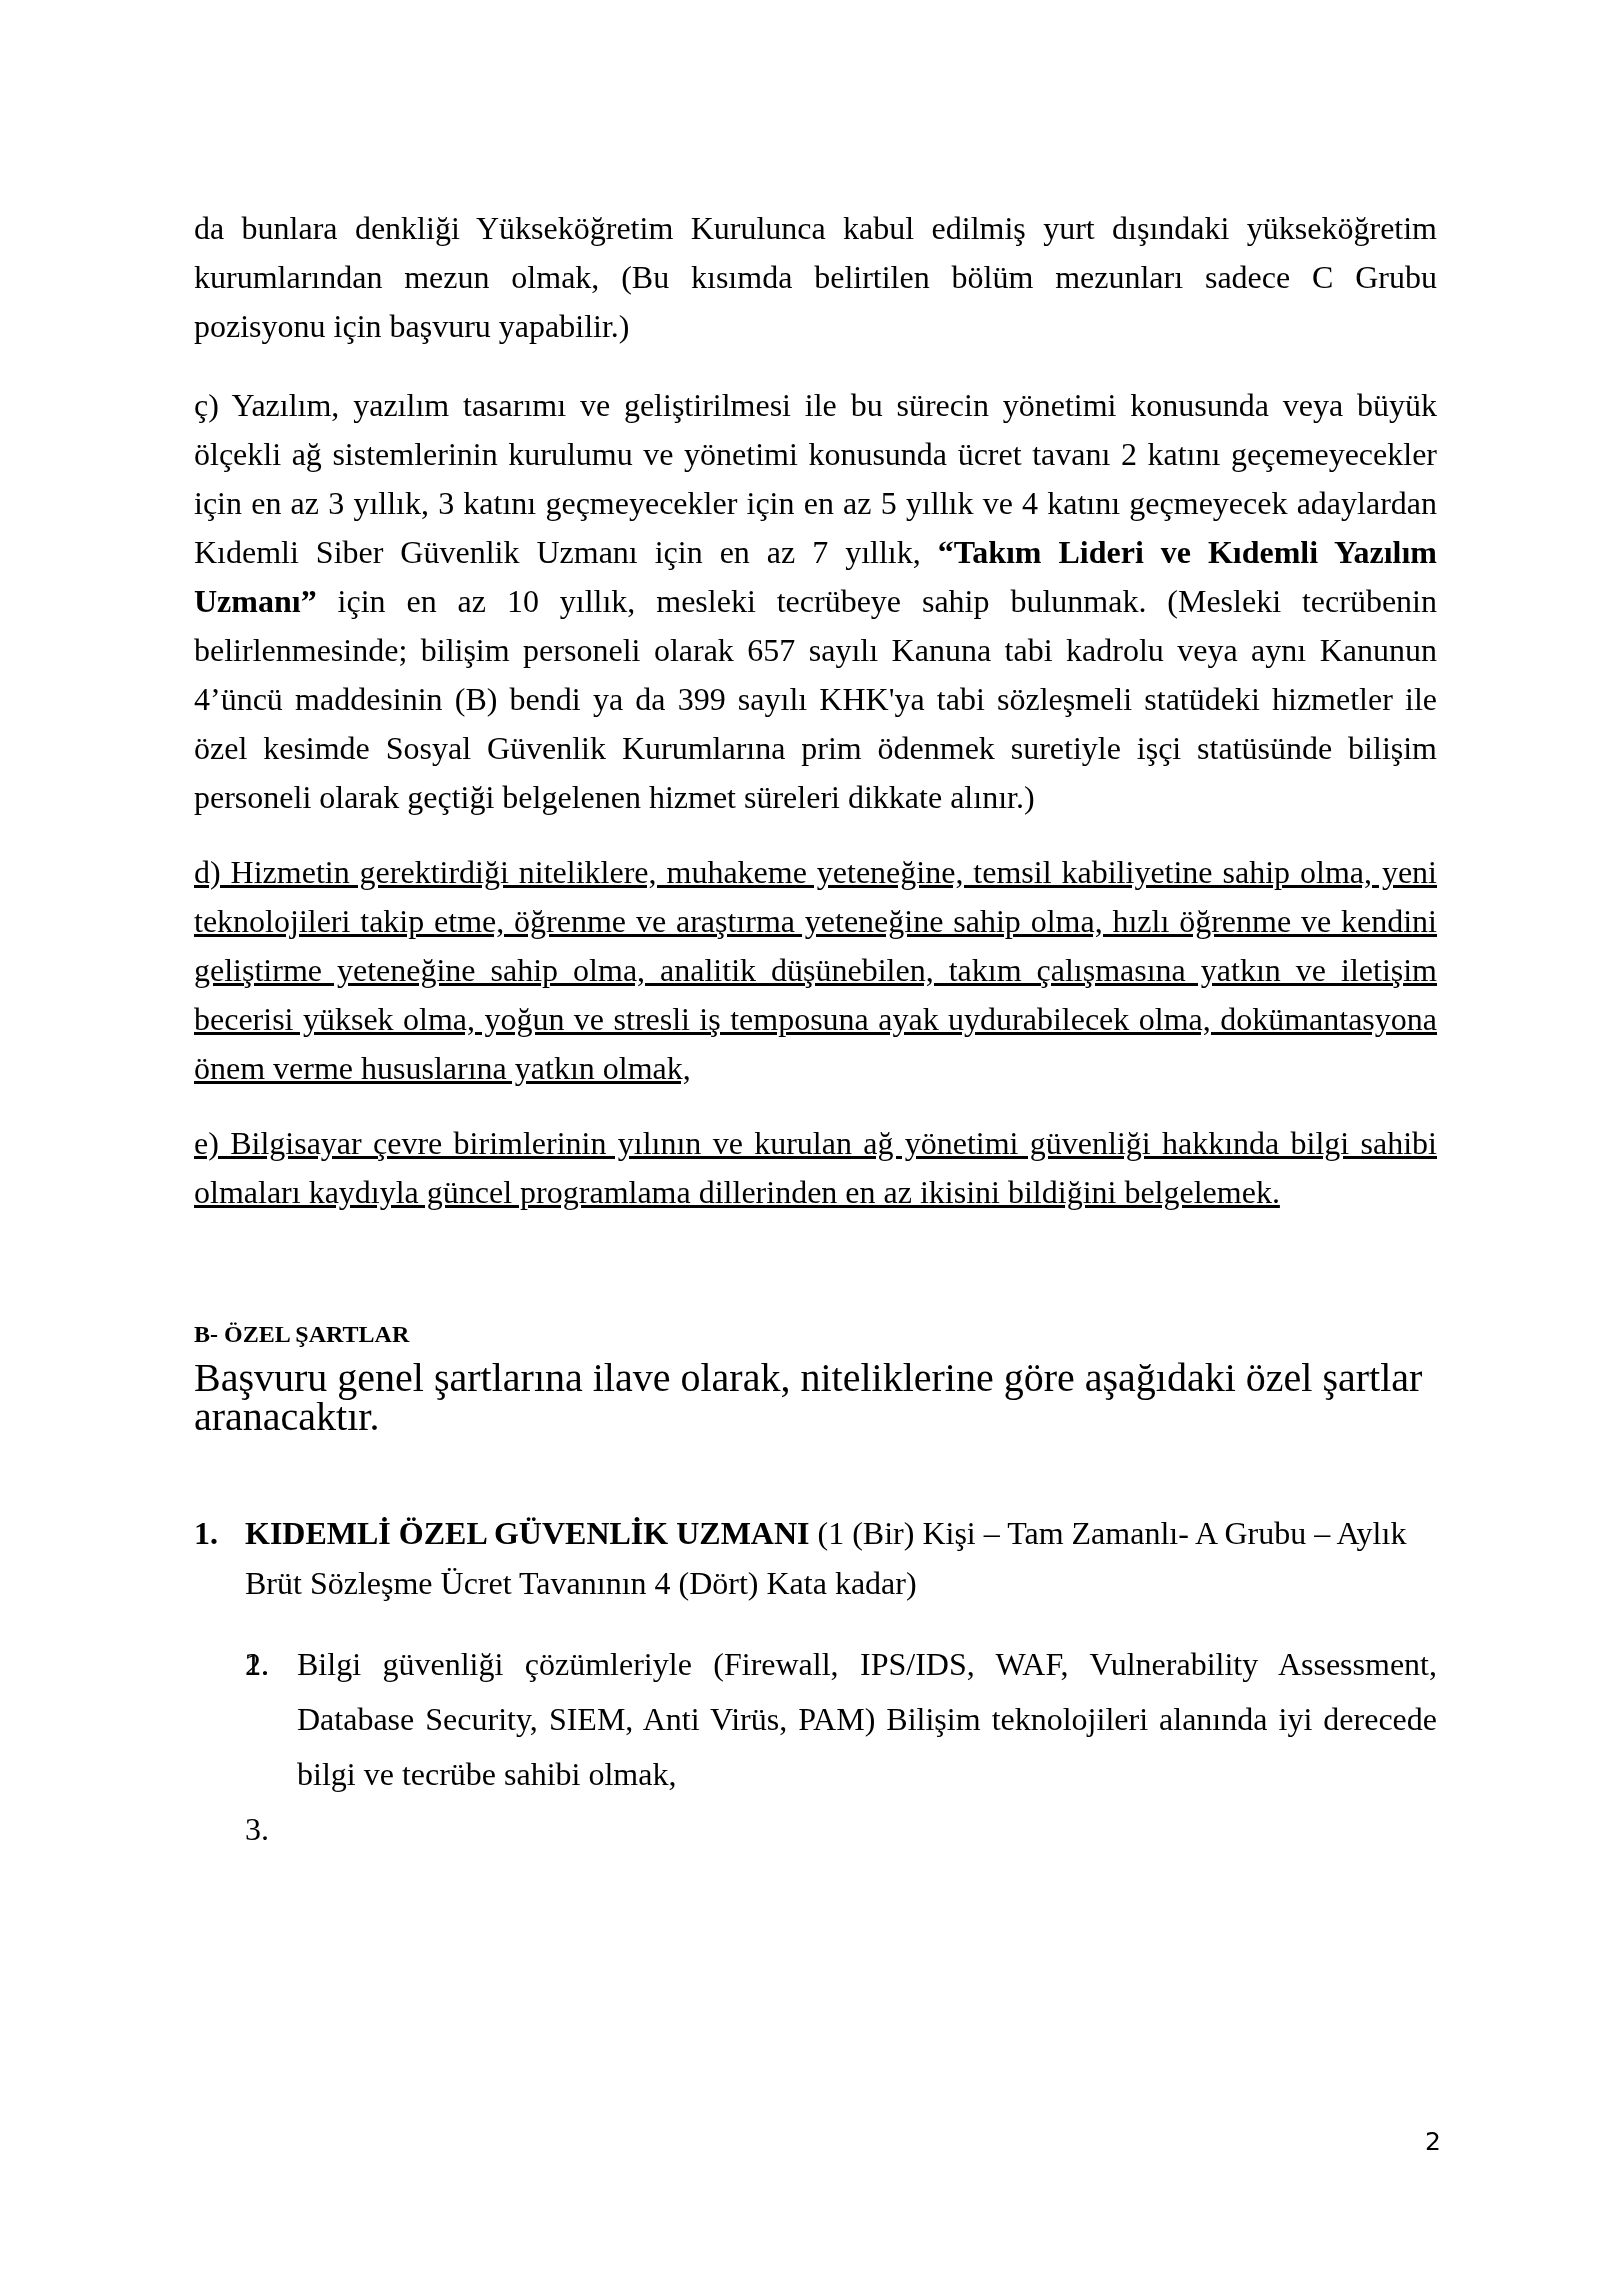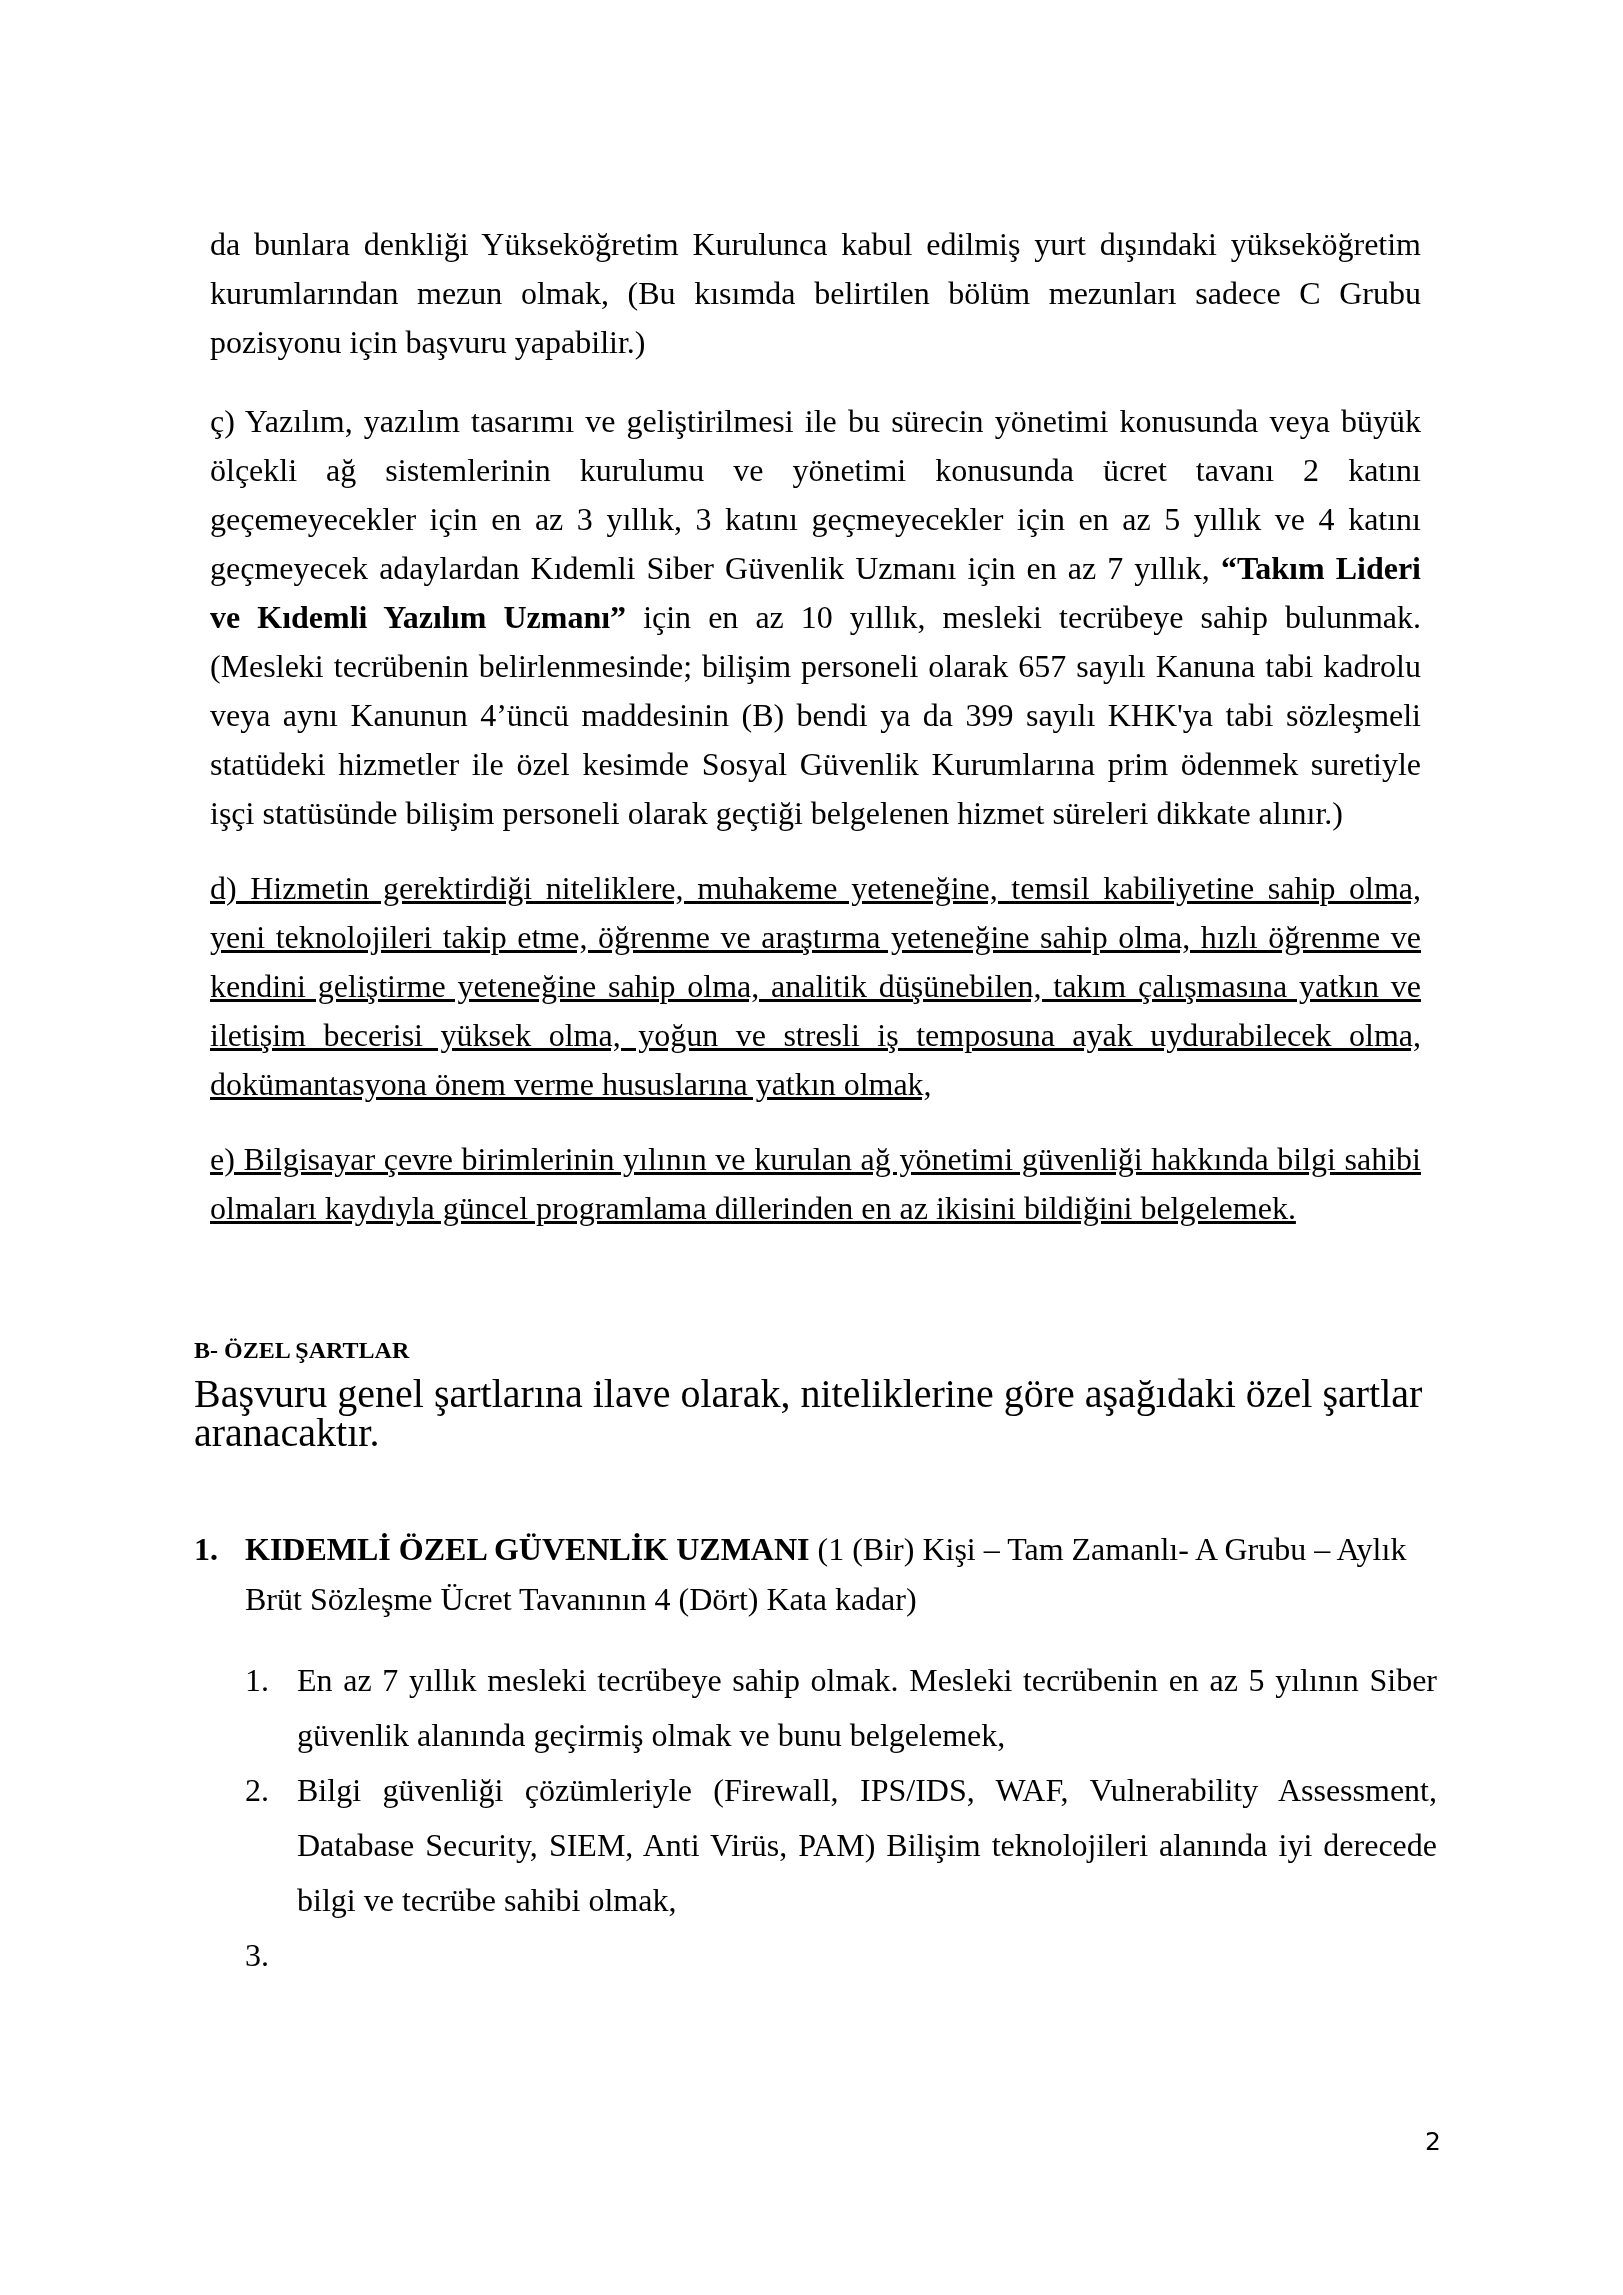--- a/index.html
+++ b/index.html
@@ -18,21 +18,21 @@
     .page {
       position: absolute;
       left: 194px;
       top: 204px;
       width: 1243px;
     }
     .para {
       font-size: 32px;
       line-height: 49px;
       text-align: justify;
-      margin: 16px;
+      margin: 0;
     }
     .para.last-left {
       text-align-last: left;
     }
     .gap-a { margin-top: 30px; }
     .gap-b { margin-top: 26px; text-decoration: underline; }
     .gap-heading { margin-top: 98px; }
     .heading {
       font-size: 24px;
       line-height: 39px;
@@ -103,21 +103,20 @@
   </div>
 
   <div class="section">
     <span class="num">1.</span>
     <span class="title-bold">KIDEMLİ ÖZEL GÜVENLİK UZMANI</span><span> (1 (Bir) Kişi – Tam Zamanlı- A Grubu – Aylık Brüt Sözleşme Ücret Tavanının 4 (Dört) Kata kadar)</span>
   </div>
 
   <div class="sublist">
     <div class="subitem">
       <span class="sub-num">1.</span>
-      <span>En az 7 yıllık mesleki tecrübeye sahip olmak. Mesleki tecrübenin en az 5 yılının Siber güvenlik alanında geçirmiş olmak ve bunu belgelemek,</span>
     </div>
     <div class="subitem">
       <span class="sub-num">2.</span>
       <span>Bilgi güvenliği çözümleriyle (Firewall, IPS/IDS, WAF, Vulnerability Assessment, Database Security, SIEM, Anti Virüs, PAM) Bilişim teknolojileri alanında iyi derecede bilgi ve tecrübe sahibi olmak,</span>
     </div>
     <div class="subitem">
       <span class="sub-num">3.</span>
     </div>
   </div>
 

